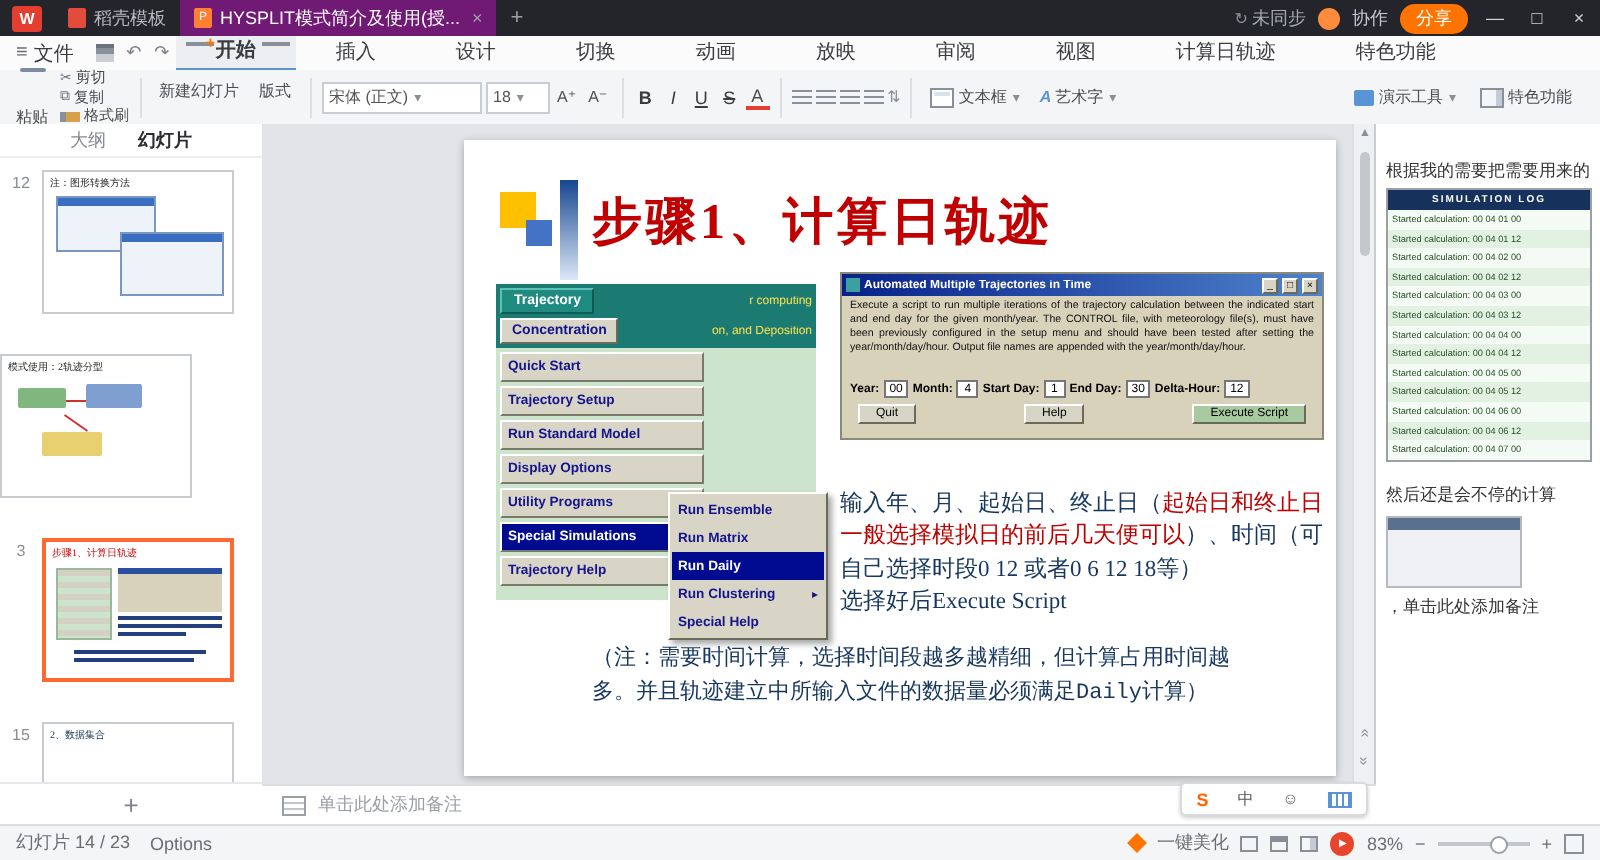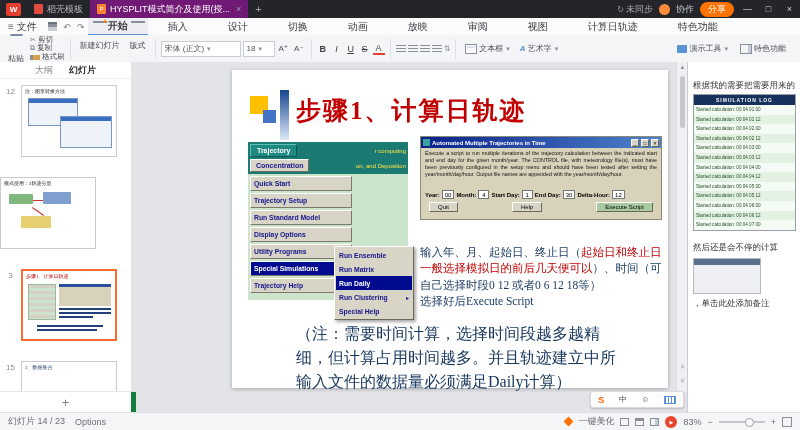--- a/index.html
+++ b/index.html
@@ -140,22 +140,22 @@
       font-weight:normal;text-align:center;box-sizing:border-box;}
   .dlg-actions{display:flex;justify-content:space-between;padding:2px 8px;}
   .abtn{background:#d8d4c6;border:1px solid;border-color:#fff #6a6a5a #6a6a5a #fff;font-size:6px;
         padding:1px 8px;color:#000;}
   .abtn.exec{background:#a9c9a0;}
 
   
   .para{position:absolute;left:188px;top:174px;width:246px;font-size:11.5px;line-height:1.42;
         font-family:"Liberation Serif","DejaVu Serif",serif;}
   .navy{color:#17375e;} .red{color:#c00000;}
-  .note{position:absolute;left:64px;top:252px;width:330px;font-size:16px;line-height:1.5;color:#17375e;
-        font-family:Liberation Serif, serif;}
+  .note{position:absolute;left:64px;top:252px;width:330px;font-size:11px;line-height:1.5;color:#17375e;
+        font-family:Liberation Mono, monospace;}
 
   
   .cscroll{position:absolute;top:0;right:0;width:11px;bottom:0;background:#eef0f2;border-left:1px solid #dcdee1;}
   .sb-up{position:absolute;top:2px;left:0;right:0;text-align:center;font-size:6px;color:#8a8f95;}
   .sb-up::before{content:"▲";}
   .sb-thumb{position:absolute;top:14px;left:3px;width:5px;height:52px;background:#c4c8cd;border-radius:3px;}
   .cnav{position:absolute;right:0;bottom:2px;width:11px;}
   .cnav span{display:block;height:14px;text-align:center;color:#8a8f95;font-size:8px;}
   .dbl-up::before{content:"»";display:inline-block;transform:rotate(-90deg);}
   .dbl-dn::before{content:"»";display:inline-block;transform:rotate(90deg);}
@@ -464,20 +464,24 @@
       <div class="lrow">Started calculation: 00 04 05 12</div>
       <div class="lrow">Started calculation: 00 04 06 00</div>
       <div class="lrow">Started calculation: 00 04 06 12</div>
       <div class="lrow">Started calculation: 00 04 07 00</div>
     </div>
     <div class="rp-line" style="top:180px;">然后还是会不停的计算</div>
     <div class="rp-shot"></div>
     <div class="rp-line" style="top:236px;">，单击此处添加备注</div>
   </div>
 
+  <div class="notesbar">
+    <span class="i-note"></span>
+    <span>单击此处添加备注</span>
+  </div>
 
   <div class="ime">
     <span class="brand">S</span>
     <span>中</span>
     <span>☺</span>
     <span class="i-kbd"></span>
   </div>
 
   <div class="statusbar">
     <span>幻灯片 14 / 23</span>

